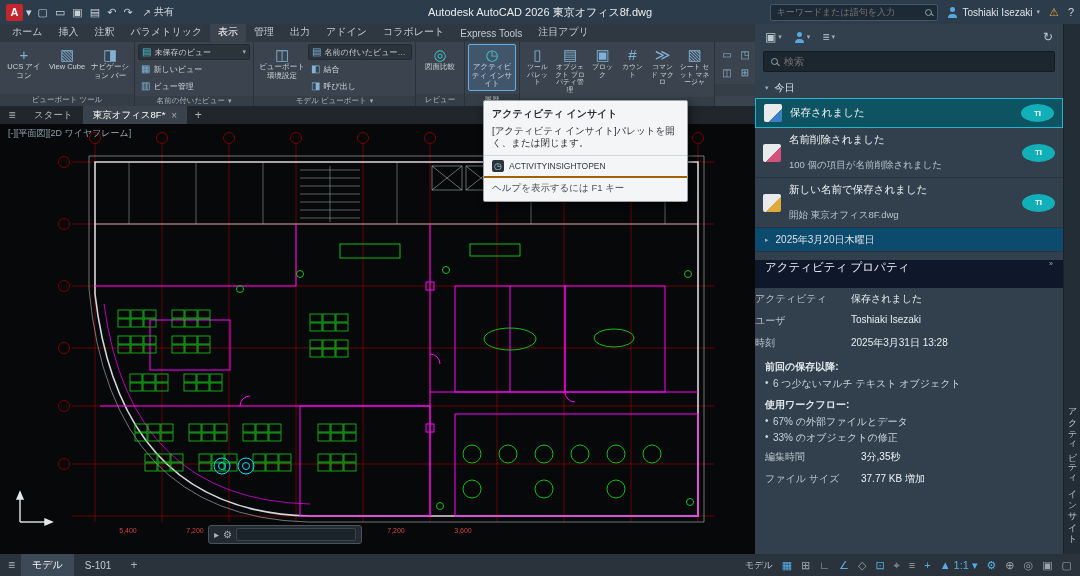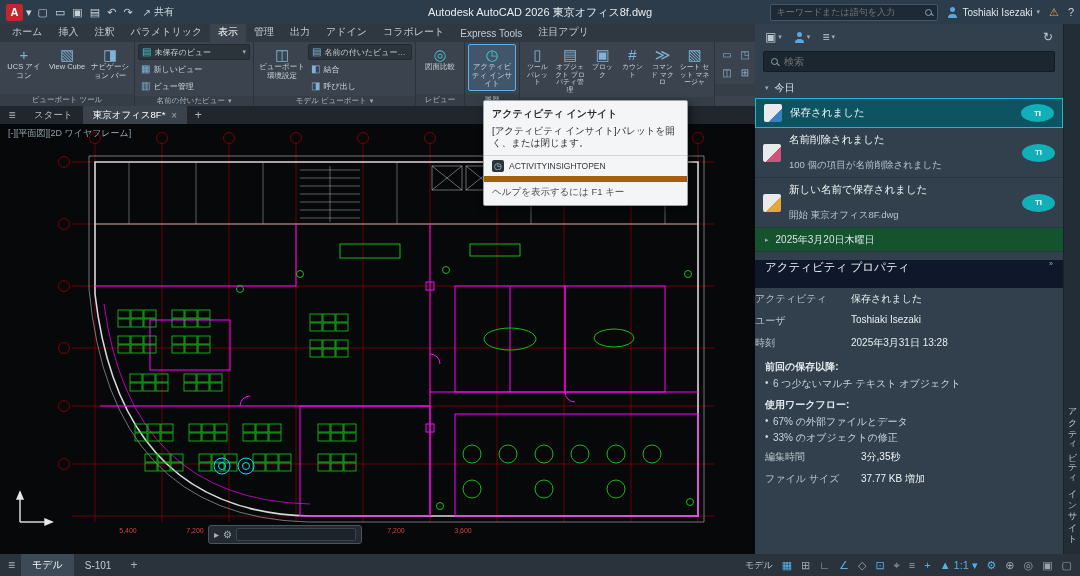--- a/index.html
+++ b/index.html
@@ -66,21 +66,21 @@
   .cmdbar { position:absolute; left:208px; bottom:10px; height:19px; display:flex; align-items:center; gap:4px; background:rgba(38,46,53,0.92); border:1px solid #4a545d; border-radius:3px; padding:0 5px; z-index:6; }
   .cmdbar .ci { font-size:10px; color:#a9b4bc; }
   .cmdbar input { width:120px; height:13px; background:#1c242b; border:1px solid #3a444d; border-radius:2px; color:#cfd6db; font-size:9px; outline:none; font-family:inherit; }
 
   
   .tooltip { position:absolute; left:483px; top:100px; width:205px; background:#f4f5f6; border:1px solid #9aa0a6; box-shadow:2px 3px 8px rgba(0,0,0,0.55); color:#2a2e32; z-index:60; border-radius:2px; font-size:9.5px; }
   .tt-title { font-weight:bold; font-size:10px; padding:6px 8px 2px; }
   .tt-body { padding:2px 8px 6px; line-height:12px; }
   .tt-cmd { display:flex; align-items:center; gap:5px; padding:4px 8px; border-top:1px solid #d4d7da; font-size:8.5px; color:#33383d; }
   .tt-cmdic { width:12px; height:12px; background:#2d3338; color:#8fd0e8; font-size:9px; display:flex; align-items:center; justify-content:center; border-radius:2px; }
-  .tt-help { padding:4px 8px 6px; border-top:6px solid #a16207; color:#4a5step0; color:#4a5056; }
+  .tt-help { padding:4px 8px 6px; border-top:2px solid #a16207; color:#4a5step0; color:#4a5056; }
 
   
   .palette { position:absolute; top:24px; left:755px; width:325px; height:530px; background:#31404c; z-index:25; display:flex; }
   .pal-main { flex:1; display:flex; flex-direction:column; overflow:hidden; }
   .pal-strip { width:17px; background:#232d36; border-left:1px solid #1a232b; display:flex; align-items:center; justify-content:flex-end; flex-direction:column; padding-bottom:14px; }
   .pal-strip span { writing-mode:vertical-rl; font-size:9px; color:#b6c0c8; letter-spacing:1px; }
   .pal-head { height:26px; display:flex; align-items:center; gap:12px; padding:0 10px; }
   .ph-ico { font-size:12px; color:#bcc7cf; display:flex; align-items:center; gap:2px; }
   .pal-search { margin:1px 8px 6px; height:21px; background:#1c262f; border:1px solid #121c24; border-radius:2px; display:flex; align-items:center; gap:6px; padding:0 7px; }
   .pal-search input { flex:1; background:transparent; border:none; outline:none; color:#aab6bf; font-size:10px; font-family:inherit; }
@@ -88,21 +88,21 @@
   .entry { display:flex; align-items:center; gap:8px; padding:5px 8px; border-bottom:1px solid #28333d; }
   .entry.sel { background:#0d5362; border:1px solid #1fb6cf; }
   .eicon { width:18px; height:18px; border-radius:2px; flex:none; }
   .eicon.save  { background:linear-gradient(135deg,#e8eaec 62%,#3b7fc4 62%); }
   .eicon.purge { background:linear-gradient(135deg,#e8eaec 58%,#d2527a 58%); }
   .eicon.saveas{ background:linear-gradient(135deg,#e8eaec 58%,#e0a93d 58%); }
   .etxt { flex:1; min-width:0; }
   .etitle { font-size:10.5px; color:#f0f4f6; }
   .esub { font-size:9.5px; color:#b9c3cb; margin-top:12px; }
   .avatar { width:33px; height:18px; border-radius:50%; background:#11b0b8; color:#fff; font-size:8px; font-weight:bold; display:flex; align-items:center; justify-content:center; flex:none; }
-  .date-row { height:24px; background:#14532d; display:flex; align-items:center; gap:7px; padding:0 10px; font-size:10px; color:#dbe2e7; border-bottom:1px solid #28333d; }
+  .date-row { height:24px; background:#0c4a6e; display:flex; align-items:center; gap:7px; padding:0 10px; font-size:10px; color:#dbe2e7; border-bottom:1px solid #28333d; }
   .props-head { height:28px; background:#0f172a; display:flex; align-items:flex-start; padding:0 10px; font-size:11.5px; color:#eef2f5; justify-content:space-between; margin-top:8px; }
   .prow { display:flex; padding:4px 0; font-size:10px; }
   .prow .pl { width:96px; color:#b9c2ca; flex:none; }
   .prow .pv { color:#e8edf0; }
   .changes { height:21px; background:#222d37; display:flex; align-items:center; justify-content:space-between; padding:0 10px; font-size:10px; margin-top:4px; }
   .changes .cl { color:#dfe5e9; font-weight:bold; }
   .changes a { color:#4aa3e8; text-decoration:none; font-size:9.5px; }
   .sect-h { font-size:10px; font-weight:bold; color:#e4e9ed; padding:6px 10px 2px; }
   .sect-li { font-size:10px; color:#ccd4da; padding:1px 10px 1px 18px; position:relative; }
   .sect-li::before { content:"•"; position:absolute; left:10px; color:#ccd4da; }

